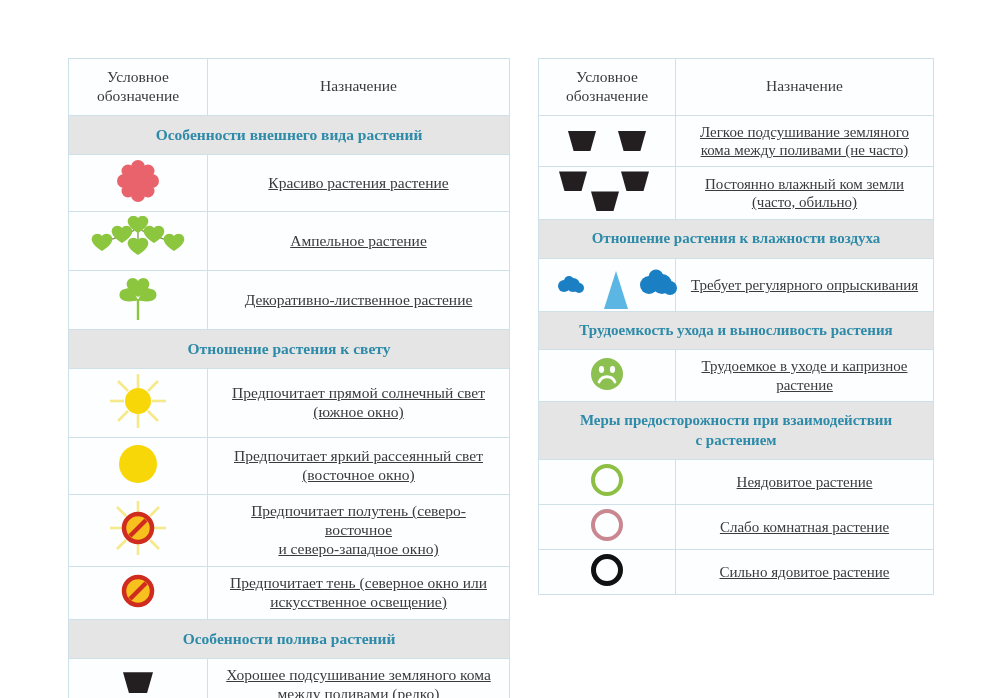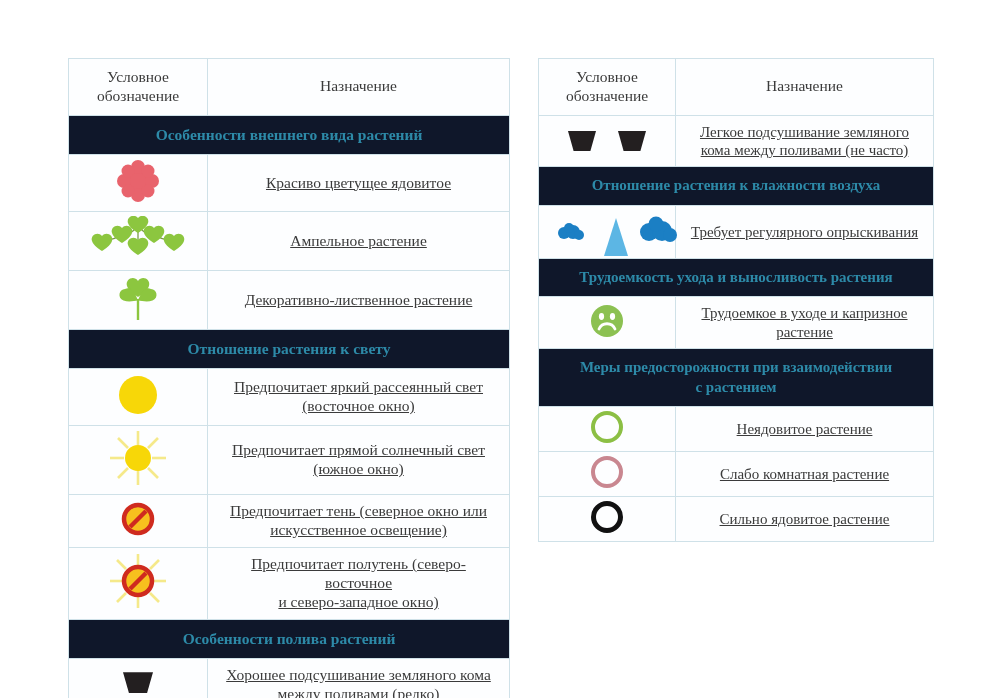--- a/index.html
+++ b/index.html
@@ -49,21 +49,21 @@
     padding:9px 8px;
   }
 
   .section td{
     text-align:center;
     font-weight:bold;
     color:#2d8aa8;
     font-size:15.5px;
     line-height:1.3;
     padding:9px 8px;
-    background:#0f172a;
+    background:#e5e5e5;
   }
   #table-right .section td{font-size:15px;margin-left:28px;}
 
   
   .iconbox{
     display:inline-block;
     position:relative;
     line-height:0;
   }
 
@@ -164,21 +164,21 @@
             <circle cx="9" cy="22" r="7"></circle>
             <circle cx="37" cy="22" r="7"></circle>
             <circle cx="13" cy="12" r="6.5"></circle>
             <circle cx="33" cy="12" r="6.5"></circle>
             <circle cx="13" cy="32" r="6.5"></circle>
             <circle cx="33" cy="32" r="6.5"></circle>
           </g>
         </svg>
       </span>
     </td>
-    <td class="desc">Красиво цветущее ядовитое</td>
+    <td class="desc">Красиво растения растение</td>
   </tr>
 
   <tr>
     <td class="sym">
       <span class="iconbox ampel">
         <svg viewBox="0 0 96 46" width="96" height="46">
           <g stroke="#7a9a4a" stroke-width="1.3" fill="none">
             <path d="M48 8 C44 16, 40 18, 32 17"></path>
             <path d="M32 17 C28 22, 22 24, 14 24"></path>
             <path d="M48 8 C52 16, 56 18, 64 17"></path>
@@ -210,34 +210,20 @@
             <path d="M36 14 c6 0 8 9 1.5 11.5 c-4.6 1.8-10.6 0.6-14.5 0 c1.4-3.8 3.6-9.6 7.6-11.6 C33 12.6 34.4 14 36 14z"></path>
           </g>
         </svg>
       </span>
     </td>
     <td class="desc">Декоративно-лиственное растение</td>
   </tr>
 
   <tr class="section">
     <td colspan="2">Отношение растения к свету</td>
-  </tr>
-
-  <tr>
-    <td class="sym">
-      <span class="iconbox sun-plain">
-        <svg viewBox="0 0 44 44" width="44" height="44">
-          <circle cx="22" cy="22" r="19" fill="#f7d708"></circle>
-        </svg>
-      </span>
-    </td>
-    <td class="desc">
-      <div>Предпочитает яркий рассеянный свет</div>
-      <div>(восточное окно)</div>
-    </td>
   </tr>
 
   <tr>
     <td class="sym">
       <span class="iconbox sun">
         <svg viewBox="0 0 58 56" width="58" height="56">
           <g stroke="#f5e98a" stroke-width="2.6" stroke-linecap="butt">
             <line x1="29" y1="1" x2="29" y2="15"></line>
             <line x1="29" y1="41" x2="29" y2="55"></line>
             <line x1="1" y1="28" x2="15" y2="28"></line>
@@ -252,30 +238,29 @@
       </span>
     </td>
     <td class="desc">
       <div>Предпочитает прямой солнечный свет</div>
       <div>(южное окно)</div>
     </td>
   </tr>
 
   <tr>
     <td class="sym">
-      <span class="iconbox prohib">
-        <svg viewBox="0 0 34 34" width="34" height="34">
-          <circle cx="17" cy="17" r="14" fill="#f7c01e" stroke="#cf2b1f" stroke-width="4.5"></circle>
-          <line x1="9" y1="25" x2="25" y2="9" stroke="#cf2b1f" stroke-width="4.5"></line>
-        </svg>
-      </span>
-    </td>
-    <td class="desc">
-      <div>Предпочитает тень (северное окно или</div>
-      <div>искусственное освещение)</div>
+      <span class="iconbox sun-plain">
+        <svg viewBox="0 0 44 44" width="44" height="44">
+          <circle cx="22" cy="22" r="19" fill="#f7d708"></circle>
+        </svg>
+      </span>
+    </td>
+    <td class="desc">
+      <div>Предпочитает яркий рассеянный свет</div>
+      <div>(восточное окно)</div>
     </td>
   </tr>
 
   <tr>
     <td class="sym">
       <span class="iconbox sun-prohib">
         <svg viewBox="0 0 58 56" width="58" height="56">
           <g stroke="#f5e98a" stroke-width="2.6">
             <line x1="29" y1="1" x2="29" y2="13"></line>
             <line x1="29" y1="43" x2="29" y2="55"></line>
@@ -290,20 +275,35 @@
           <line x1="21" y1="36" x2="37" y2="20" stroke="#cf2b1f" stroke-width="4.5"></line>
         </svg>
       </span>
     </td>
     <td class="desc">
       <div>Предпочитает полутень (северо-восточное</div>
       <div>и северо-западное окно)</div>
     </td>
   </tr>
 
+  <tr>
+    <td class="sym">
+      <span class="iconbox prohib">
+        <svg viewBox="0 0 34 34" width="34" height="34">
+          <circle cx="17" cy="17" r="14" fill="#f7c01e" stroke="#cf2b1f" stroke-width="4.5"></circle>
+          <line x1="9" y1="25" x2="25" y2="9" stroke="#cf2b1f" stroke-width="4.5"></line>
+        </svg>
+      </span>
+    </td>
+    <td class="desc">
+      <div>Предпочитает тень (северное окно или</div>
+      <div>искусственное освещение)</div>
+    </td>
+  </tr>
+
   <tr class="section">
     <td colspan="2">Особенности полива растений</td>
   </tr>
 
   <tr>
     <td class="sym">
       <span class="pot"></span>
     </td>
     <td class="desc">
       <div>Хорошее подсушивание земляного кома</div>
@@ -334,20 +334,33 @@
         <span class="pot-sm"></span>
         <span class="pot-sm"></span>
       </div>
     </td>
     <td class="desc">
       <div>Легкое подсушивание земляного</div>
       <div>кома между поливами (не часто)</div>
     </td>
   </tr>
 
+  <tr>
+    <td class="sym">
+      <div class="pots-tri">
+        <span class="pot-sm p1"></span>
+        <span class="pot-sm p2"></span>
+        <span class="pot-sm p3"></span>
+      </div>
+    </td>
+    <td class="desc">
+      <div>Постоянно влажный ком земли</div>
+      <div>(часто, обильно)</div>
+    </td>
+  </tr>
 
   <tr class="section">
     <td colspan="2">Отношение растения к влажности воздуха</td>
   </tr>
 
 
   <tr>
     <td class="sym">
       <div class="mist-row">
         <svg class="cloud" style="left:14px;top:12px;" width="30" height="20" viewBox="0 0 30 20">

